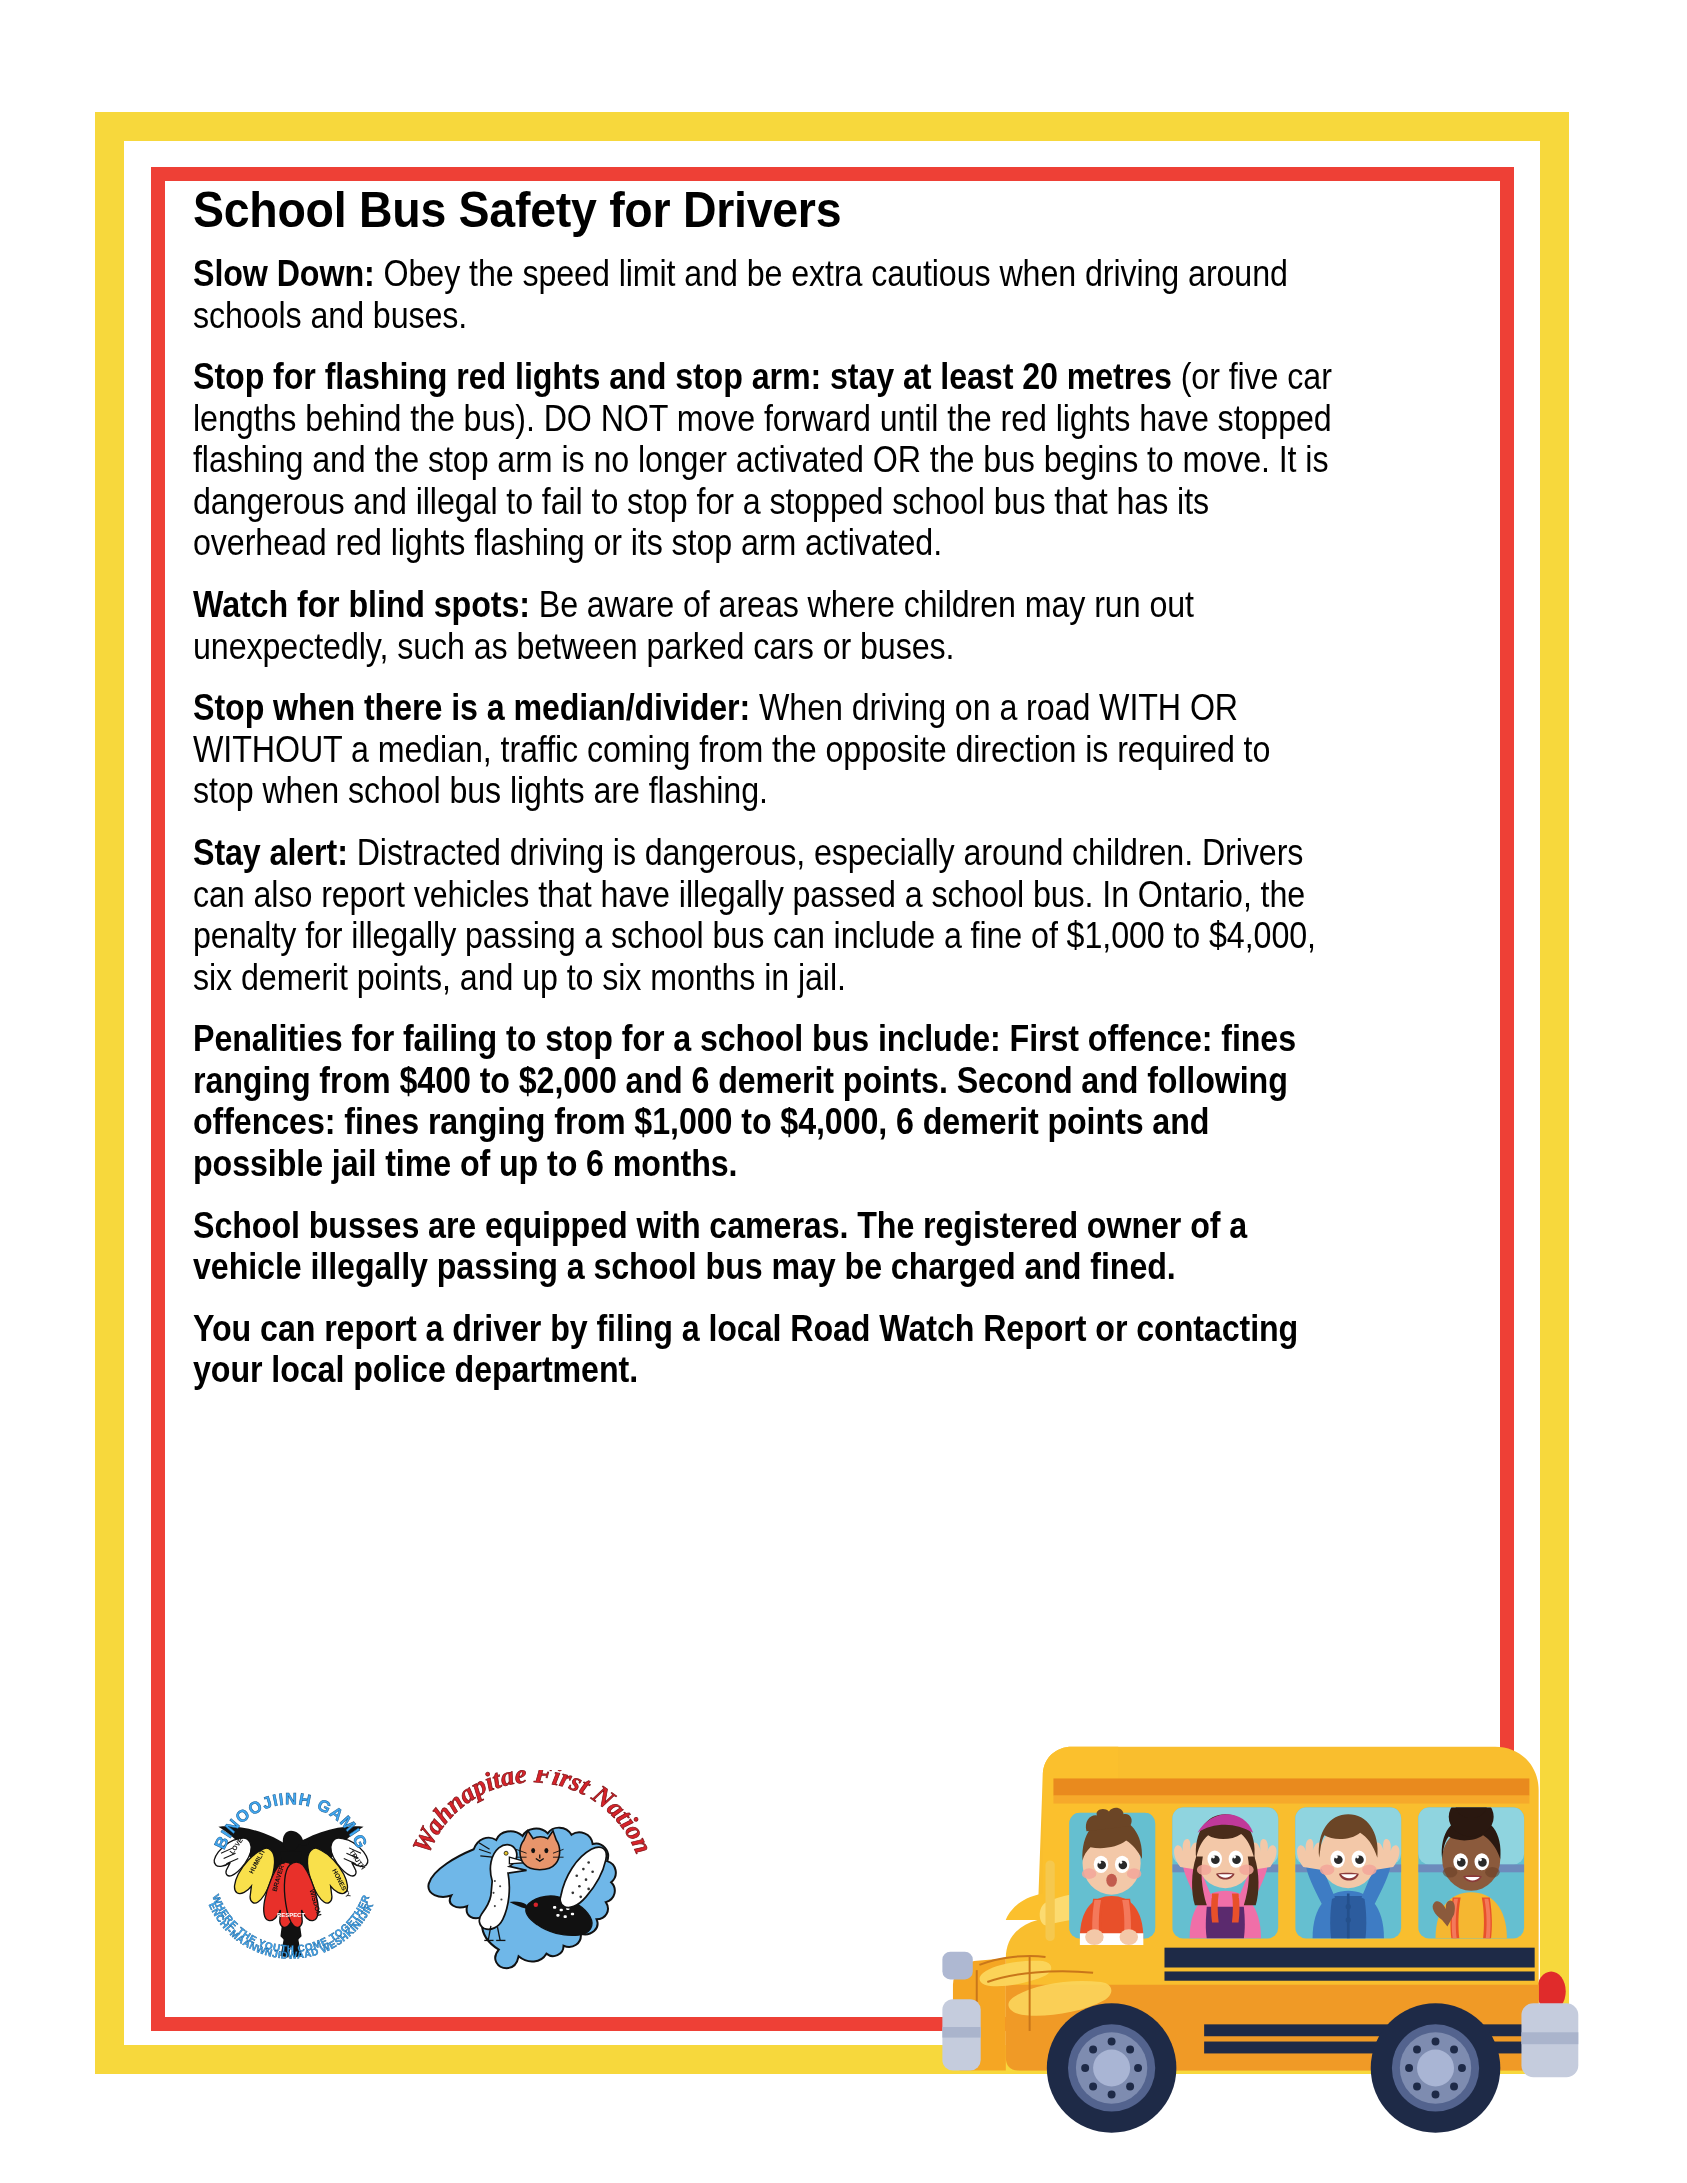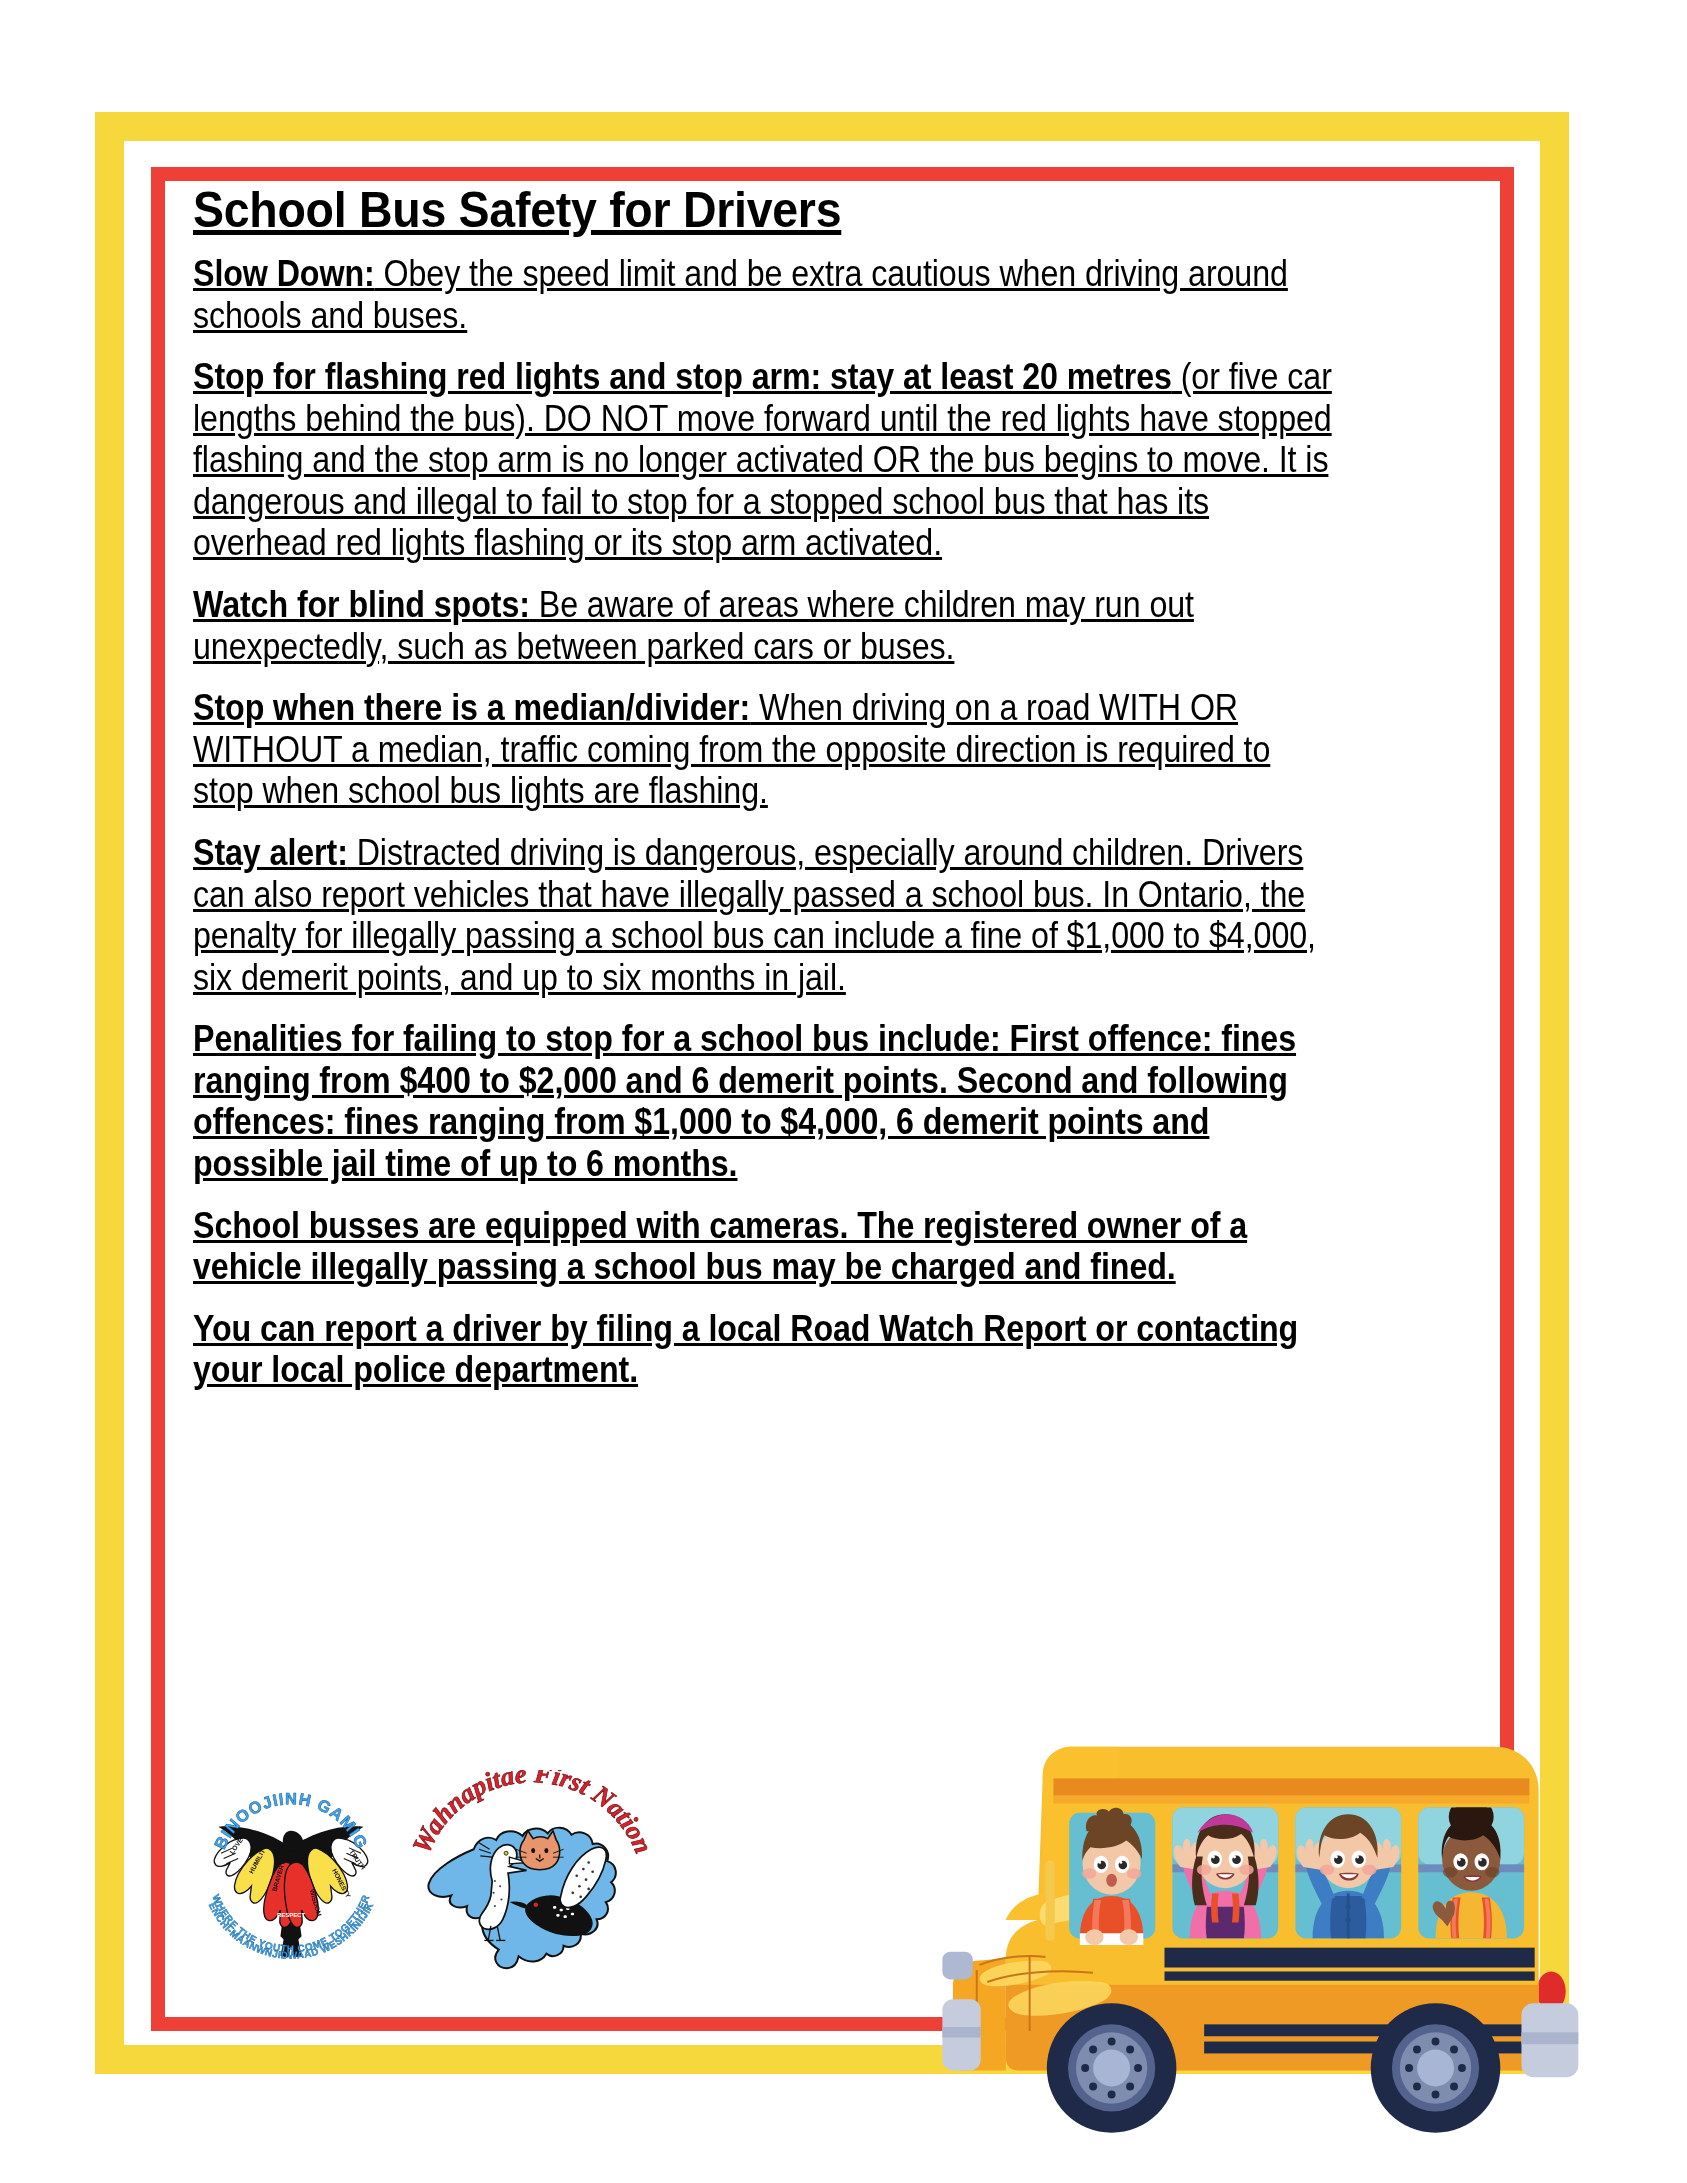--- a/index.html
+++ b/index.html
@@ -19,21 +19,20 @@
   }
   #red-frame{
     position:absolute;left:151px;top:167px;width:1363px;height:1864px;
     border:14.6px solid #EE4036;box-sizing:border-box;background:transparent;
     z-index:2;
   }
   
   #content{
     position:absolute;left:193px;top:185px;width:1145px;
     z-index:5;
-    text-decoration:underline;
   }
   #page-title{
     font-family:"Liberation Sans", sans-serif;
     font-weight:700;
     font-size:50px;
     line-height:1.02;
     letter-spacing:-0.3px;
     color:#000;
     margin:0 0 17px 0;
     transform:scaleX(0.93);

